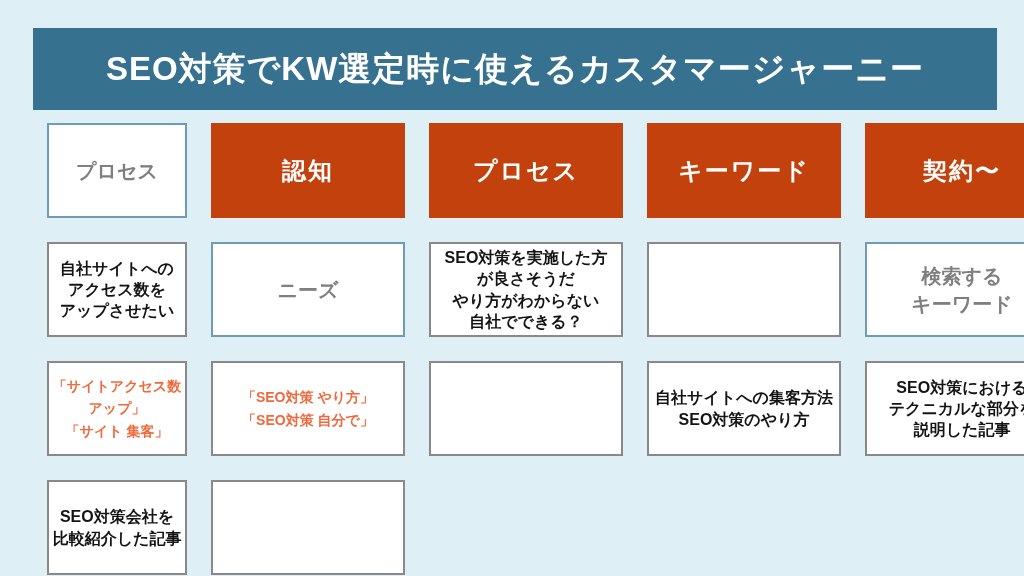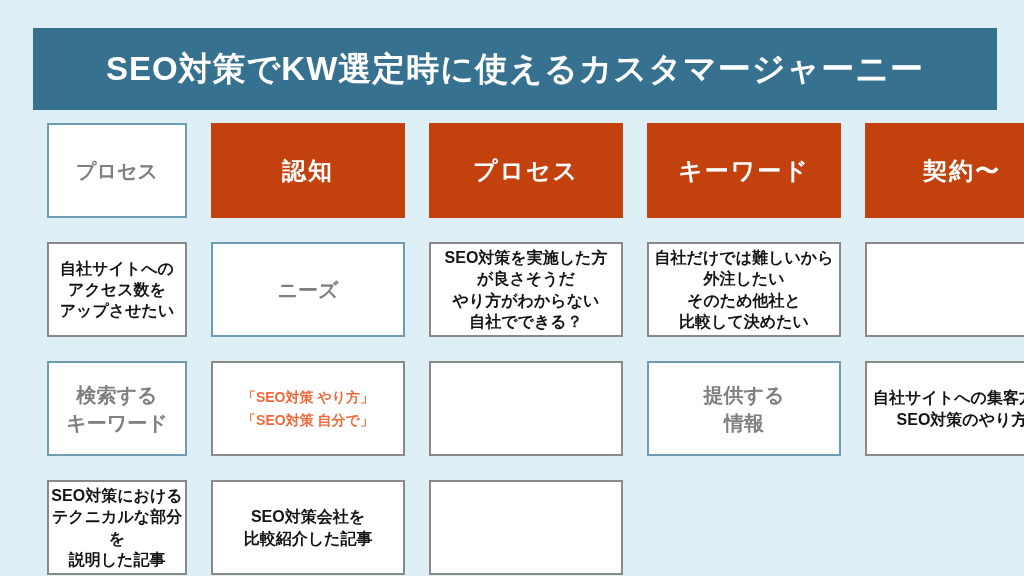--- a/index.html
+++ b/index.html
@@ -73,34 +73,30 @@
     <div class="cell stage">契約〜</div>
 
     <div class="cell content">自社サイトへの
 アクセス数を
 アップさせたい</div>
     <div class="cell rowlabel">ニーズ</div>
     <div class="cell content">SEO対策を実施した方
 が良さそうだ
 やり方がわからない
 自社でできる？</div>
-    <div class="cell content">自社だけでは難しいから
-外注したい
-そのため他社と
-比較して決めたい</div>
     <div class="cell content"></div>
 
     <div class="cell rowlabel">検索する
 キーワード</div>
+    <div class="cell content keyword">「サイトアクセス数アップ」
+「サイト 集客」</div>
     <div class="cell content keyword">「SEO対策 やり方」
 「SEO対策 自分で」</div>
     <div class="cell content keyword"></div>
 
-    <div class="cell rowlabel">提供する
-情報</div>
     <div class="cell content">自社サイトへの集客方法
 SEO対策のやり方</div>
     <div class="cell content">SEO対策における
 テクニカルな部分を
 説明した記事</div>
     <div class="cell content">SEO対策会社を
 比較紹介した記事</div>
     <div class="cell content"></div>
 
   </div>

